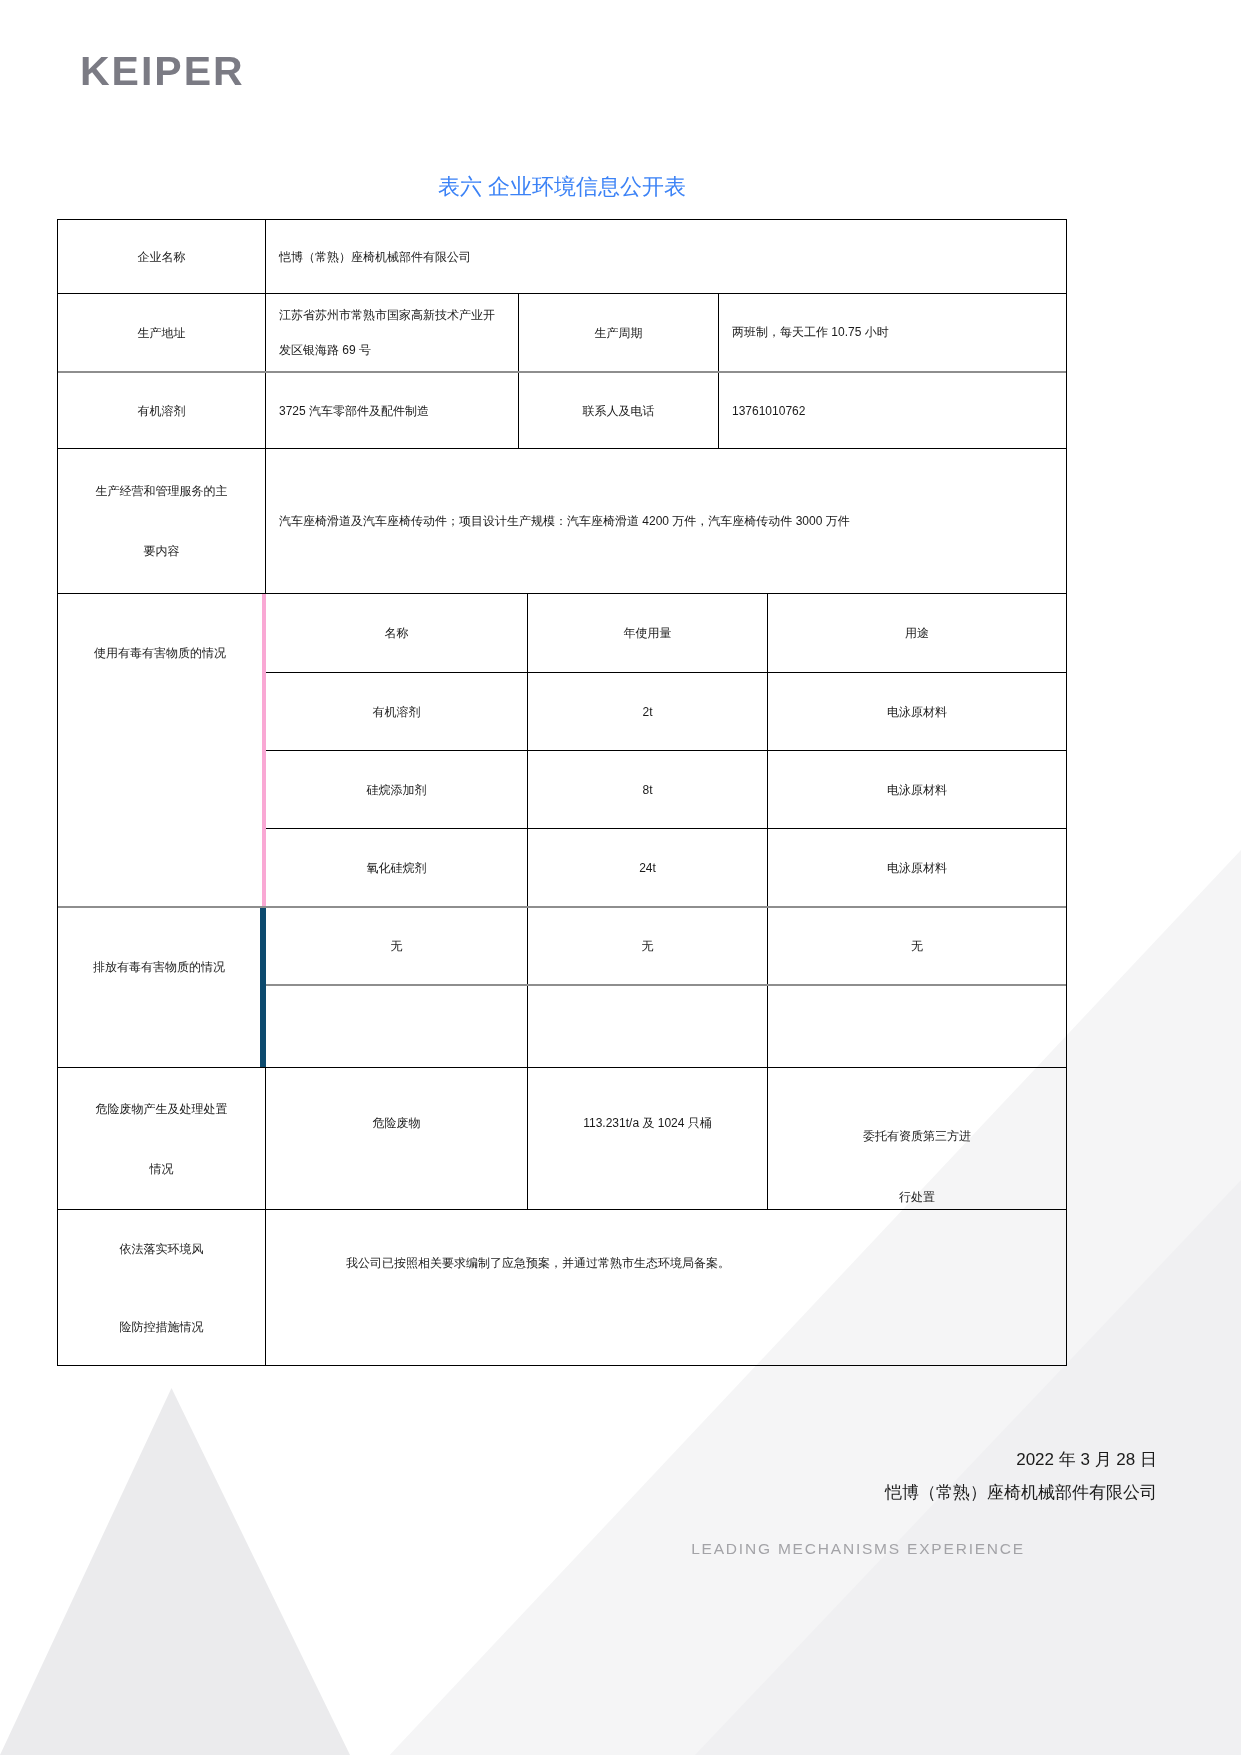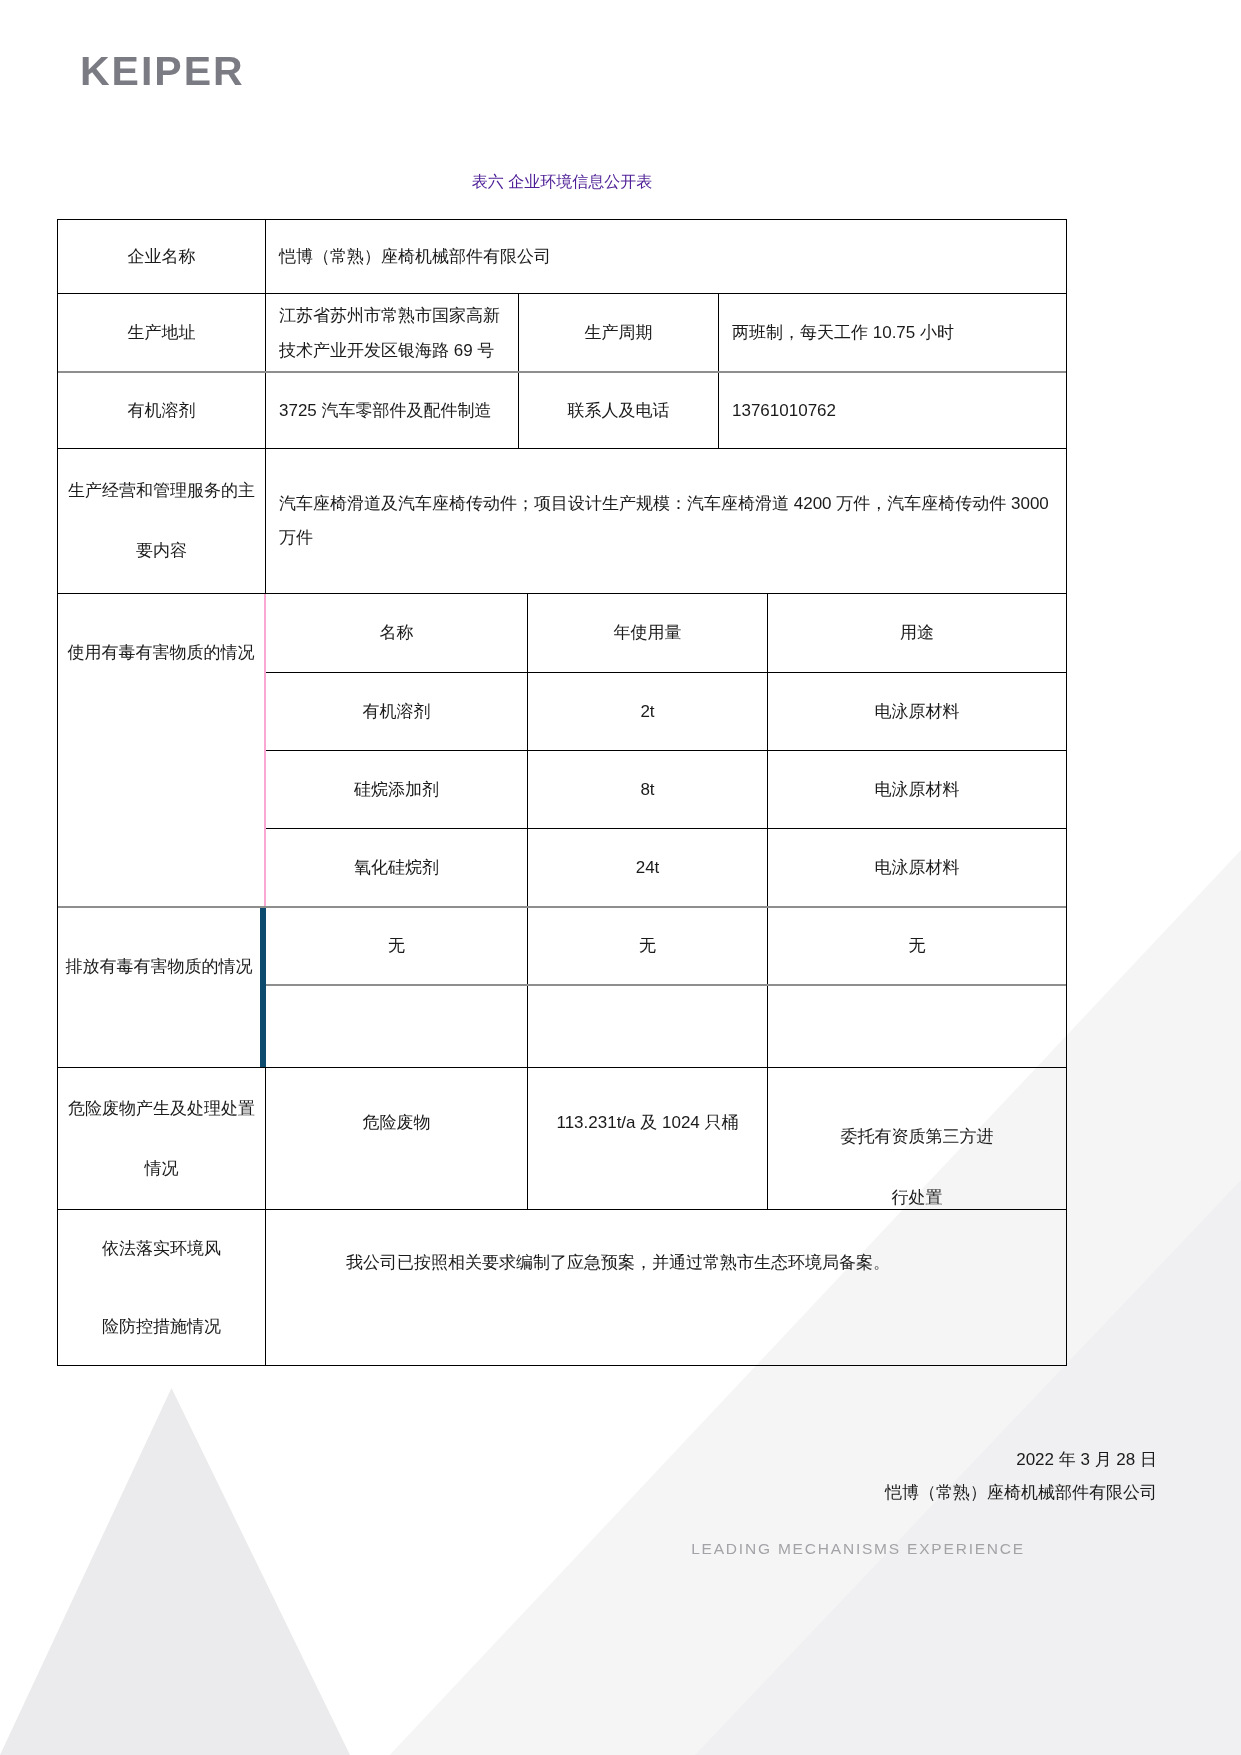--- a/index.html
+++ b/index.html
@@ -13,28 +13,28 @@
   .wm1{left:0;top:850px;width:1241px;height:905px;background:#f5f5f6;
        clip-path:polygon(100% 0%,100% 100%,31.4% 100%);}
   .wm2{left:0;top:1180px;width:1241px;height:575px;background:#f0f0f2;
        clip-path:polygon(100% 0%,100% 100%,56% 100%);}
   .wm3{left:0;top:1388px;width:350px;height:367px;background:#ebebed;
        clip-path:polygon(49% 0%,0% 100%,100% 100%);}
   
   .logo{position:absolute;z-index:2;left:80px;top:48px;
         font-size:41px;font-weight:bold;letter-spacing:2px;color:#7b7b84;}
   .doc-title{position:absolute;z-index:2;left:57px;top:172px;width:1010px;
-        text-align:center;font-size:16px;color:#4c1d95;}
+        text-align:center;font-size:22px;color:#3b82f6;}
   .footer-date{position:absolute;z-index:2;right:84px;top:1448px;font-size:17px;}
   .footer-company{position:absolute;z-index:2;right:84px;top:1481px;font-size:17px;}
   .slogan{position:absolute;z-index:2;right:216px;top:1540px;
         font-size:15.5px;letter-spacing:1.8px;color:#a3a3a7;}
   
   .table{position:absolute;z-index:1;left:57px;top:219px;width:1010px;
-        border:1px solid #000;box-sizing:border-box;font-size:17px;}
+        border:1px solid #000;box-sizing:border-box;font-size:12px;}
   .table *{box-sizing:border-box;}
   .tr{display:flex;border-bottom:1px solid #000;}
   .tr:last-child{border-bottom:none;}
   .tr.tg{border-bottom:2px solid #8e8e8e;}
   .td{border-right:1px solid #000;display:flex;align-items:center;
       justify-content:center;text-align:center;line-height:34px;
       overflow:hidden;flex:none;}
   .td.last{border-right:none;flex:1;}
   .td.left{justify-content:flex-start;text-align:left;padding:0 13px;}
   
@@ -98,21 +98,21 @@
       <div class="td w-label dbl">
         <span class="stack">
           <span class="stack">生产经营和管理服务的主</span>
           <span class="stack">要内容</span>
         </span>
       </div>
       <div class="td last left">汽车座椅滑道及汽车座椅传动件；项目设计生产规模：汽车座椅滑道 4200 万件，汽车座椅传动件 3000 万件</div>
     </div>
 
     <div class="tr tg sec">
-      <div class="td w-label vtop pt42" style="border-right:2px solid #f9a8d4;">使用有毒有害物质的情况</div>
+      <div class="td w-label vtop pt42" style="border-right:4px solid #f9a8d4;">使用有毒有害物质的情况</div>
       <div class="col">
         <div class="row h79">
           <div class="td w-sa">名称</div>
           <div class="td w-sb">年使用量</div>
           <div class="td last">用途</div>
         </div>
         <div class="row h78">
           <div class="td w-sa">有机溶剂</div>
           <div class="td w-sb">2t</div>
           <div class="td last">电泳原材料</div>

